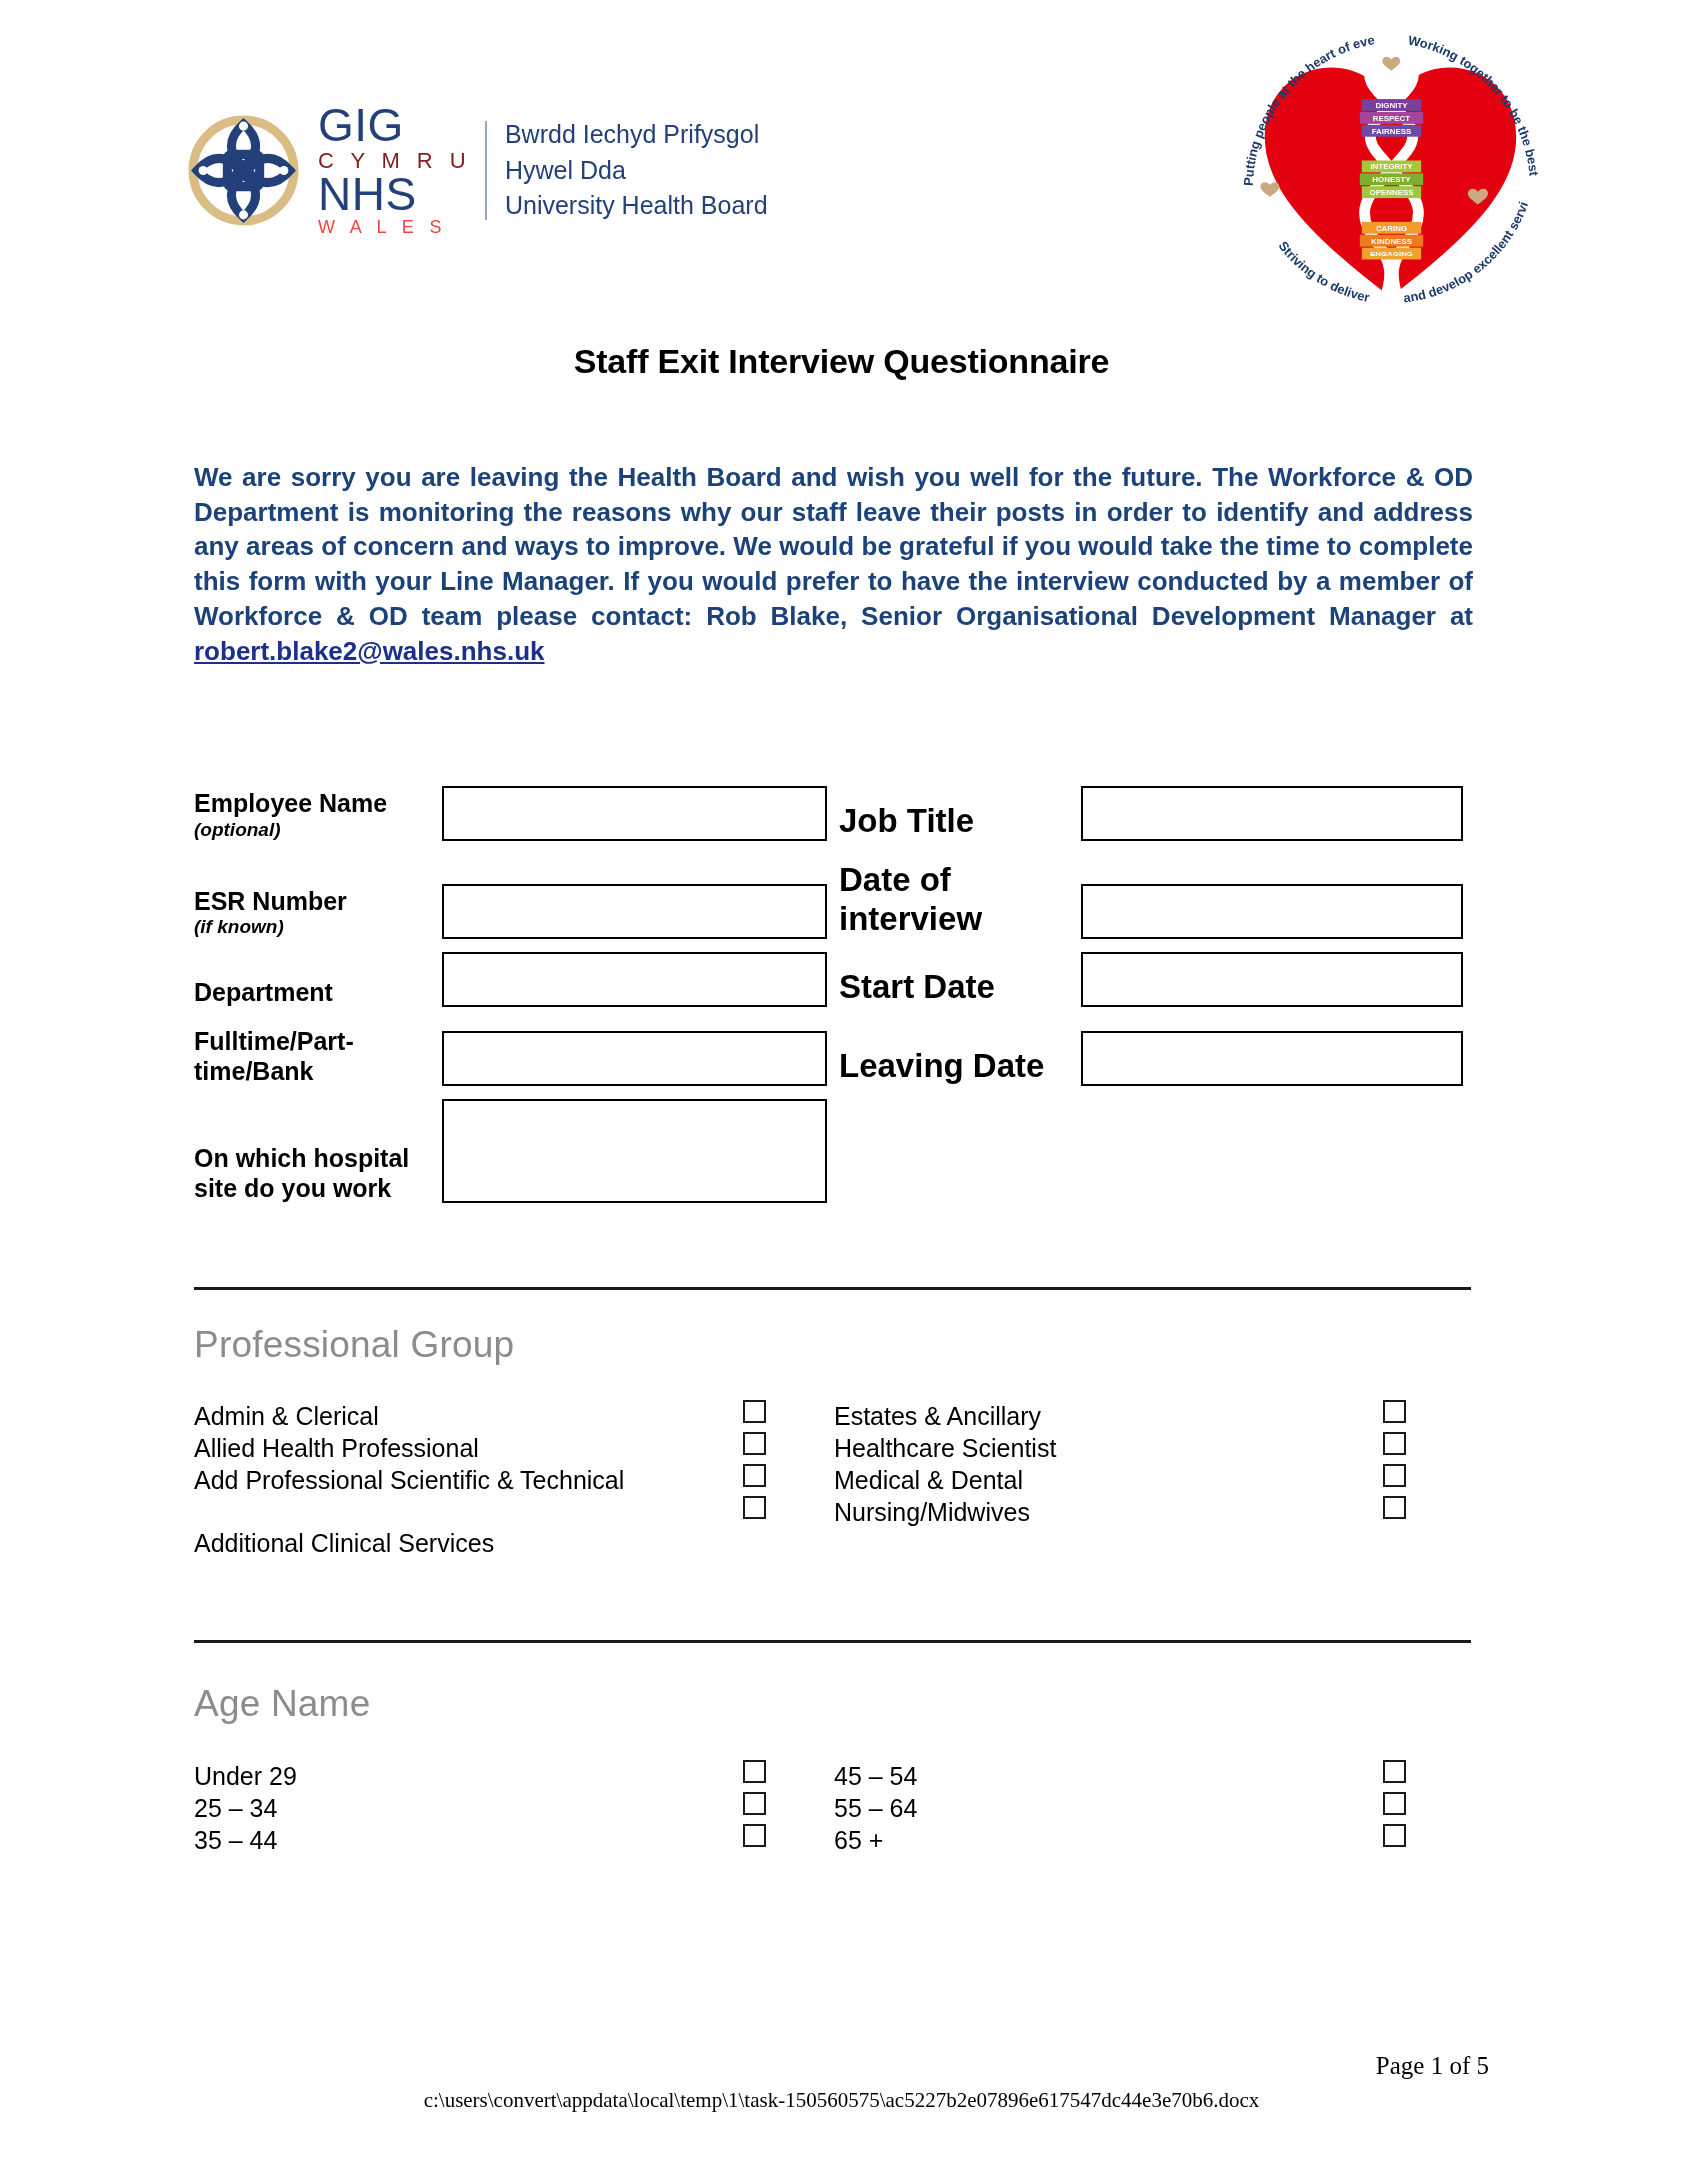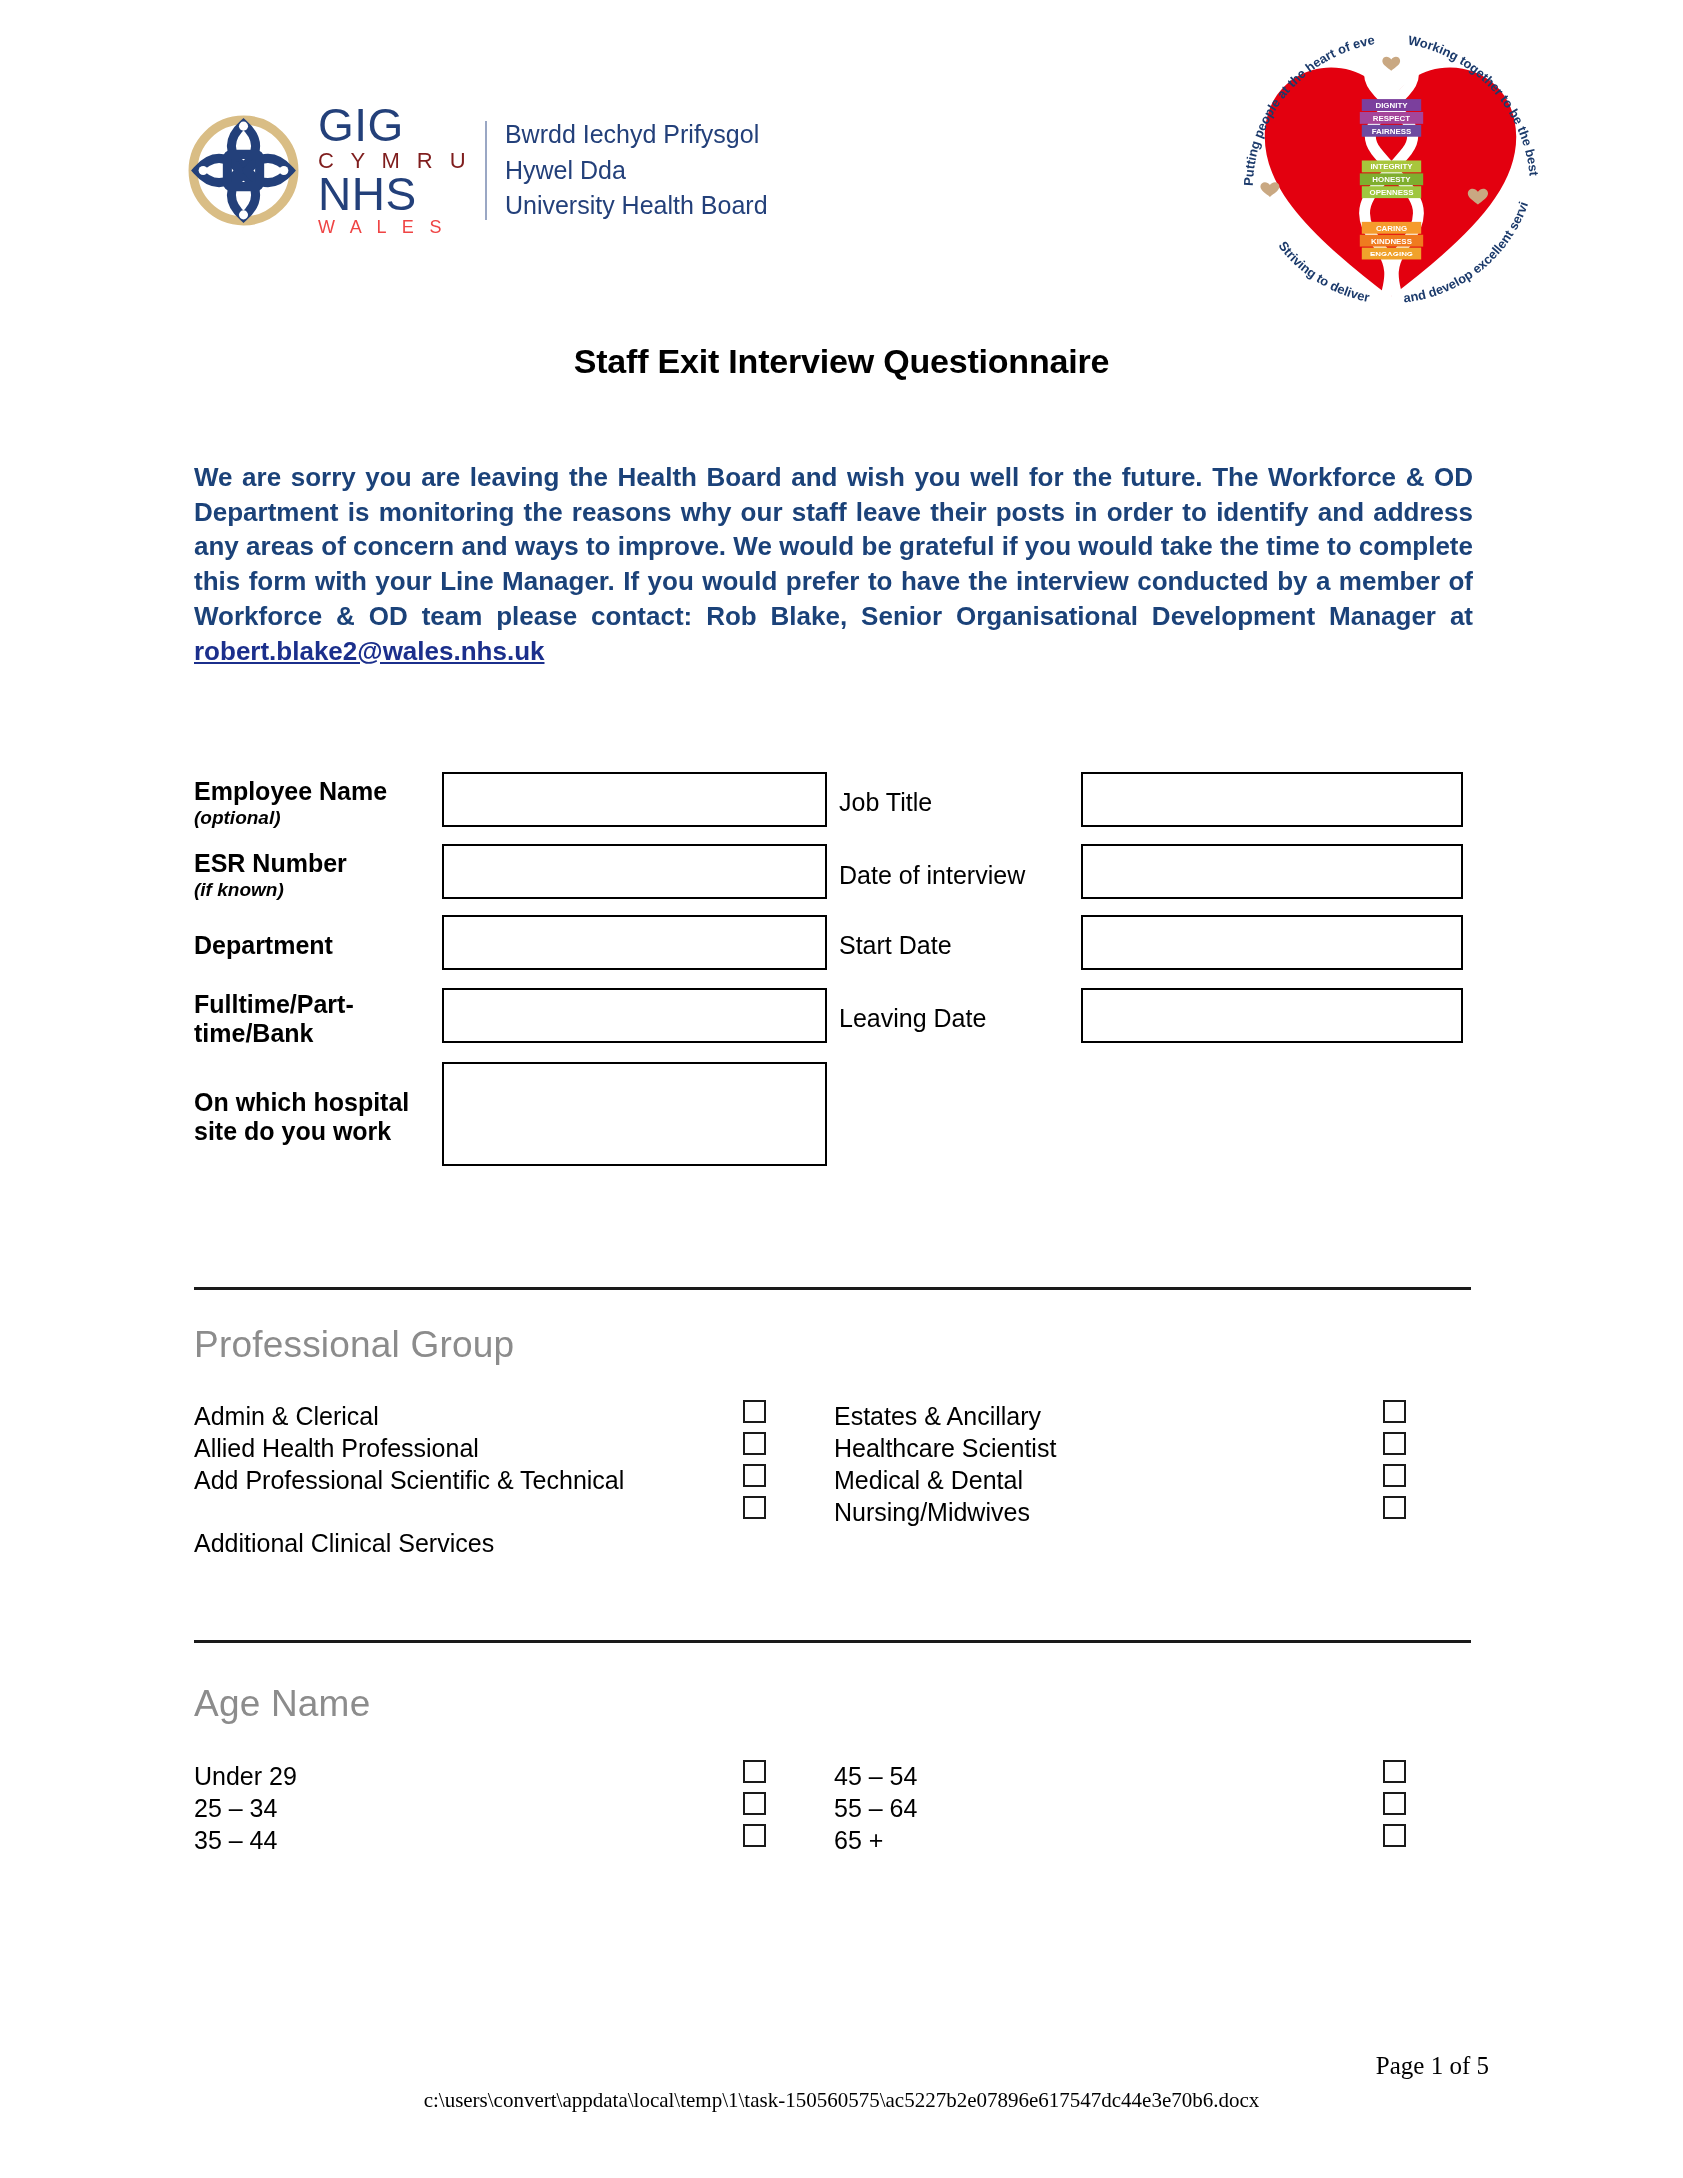--- a/index.html
+++ b/index.html
@@ -137,22 +137,23 @@
 
   
   .form-area {
     position: absolute;
     top: 770px;
     left: 194px;
     width: 1279px;
   }
   .field-row {
     display: flex;
-    align-items: center;
+    align-items: flex-end;
     margin-bottom: 13px;
+    margin-top: 12px;
   }
   .lbl-left {
     width: 248px;
     flex: 0 0 248px;
     font-weight: bold;
     font-size: 25px;
     line-height: 1.18;
     padding-top: 7px;
   }
   .sub-lbl {
@@ -171,22 +172,22 @@
   }
   .box-left {
     width: 385px;
   }
   .box-right {
     width: 382px;
   }
   .lbl-mid {
     width: 254px;
     flex: 0 0 254px;
-    font-weight: normal;
-    font-size: 25px;
+    font-weight: bold;
+    font-size: 33px;
     line-height: 1.18;
     padding-top: 7px;
     padding-left: 12px;
     box-sizing: border-box;
   }
   .box-tall { height: 104px; }
   .spacer-right { flex: 1; }
 
   
   .divider {

